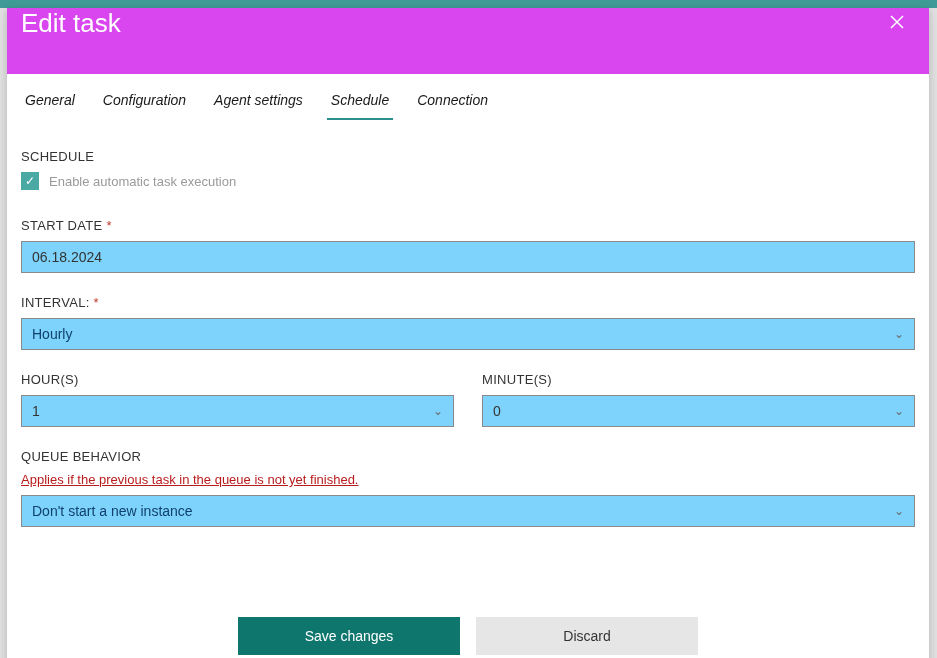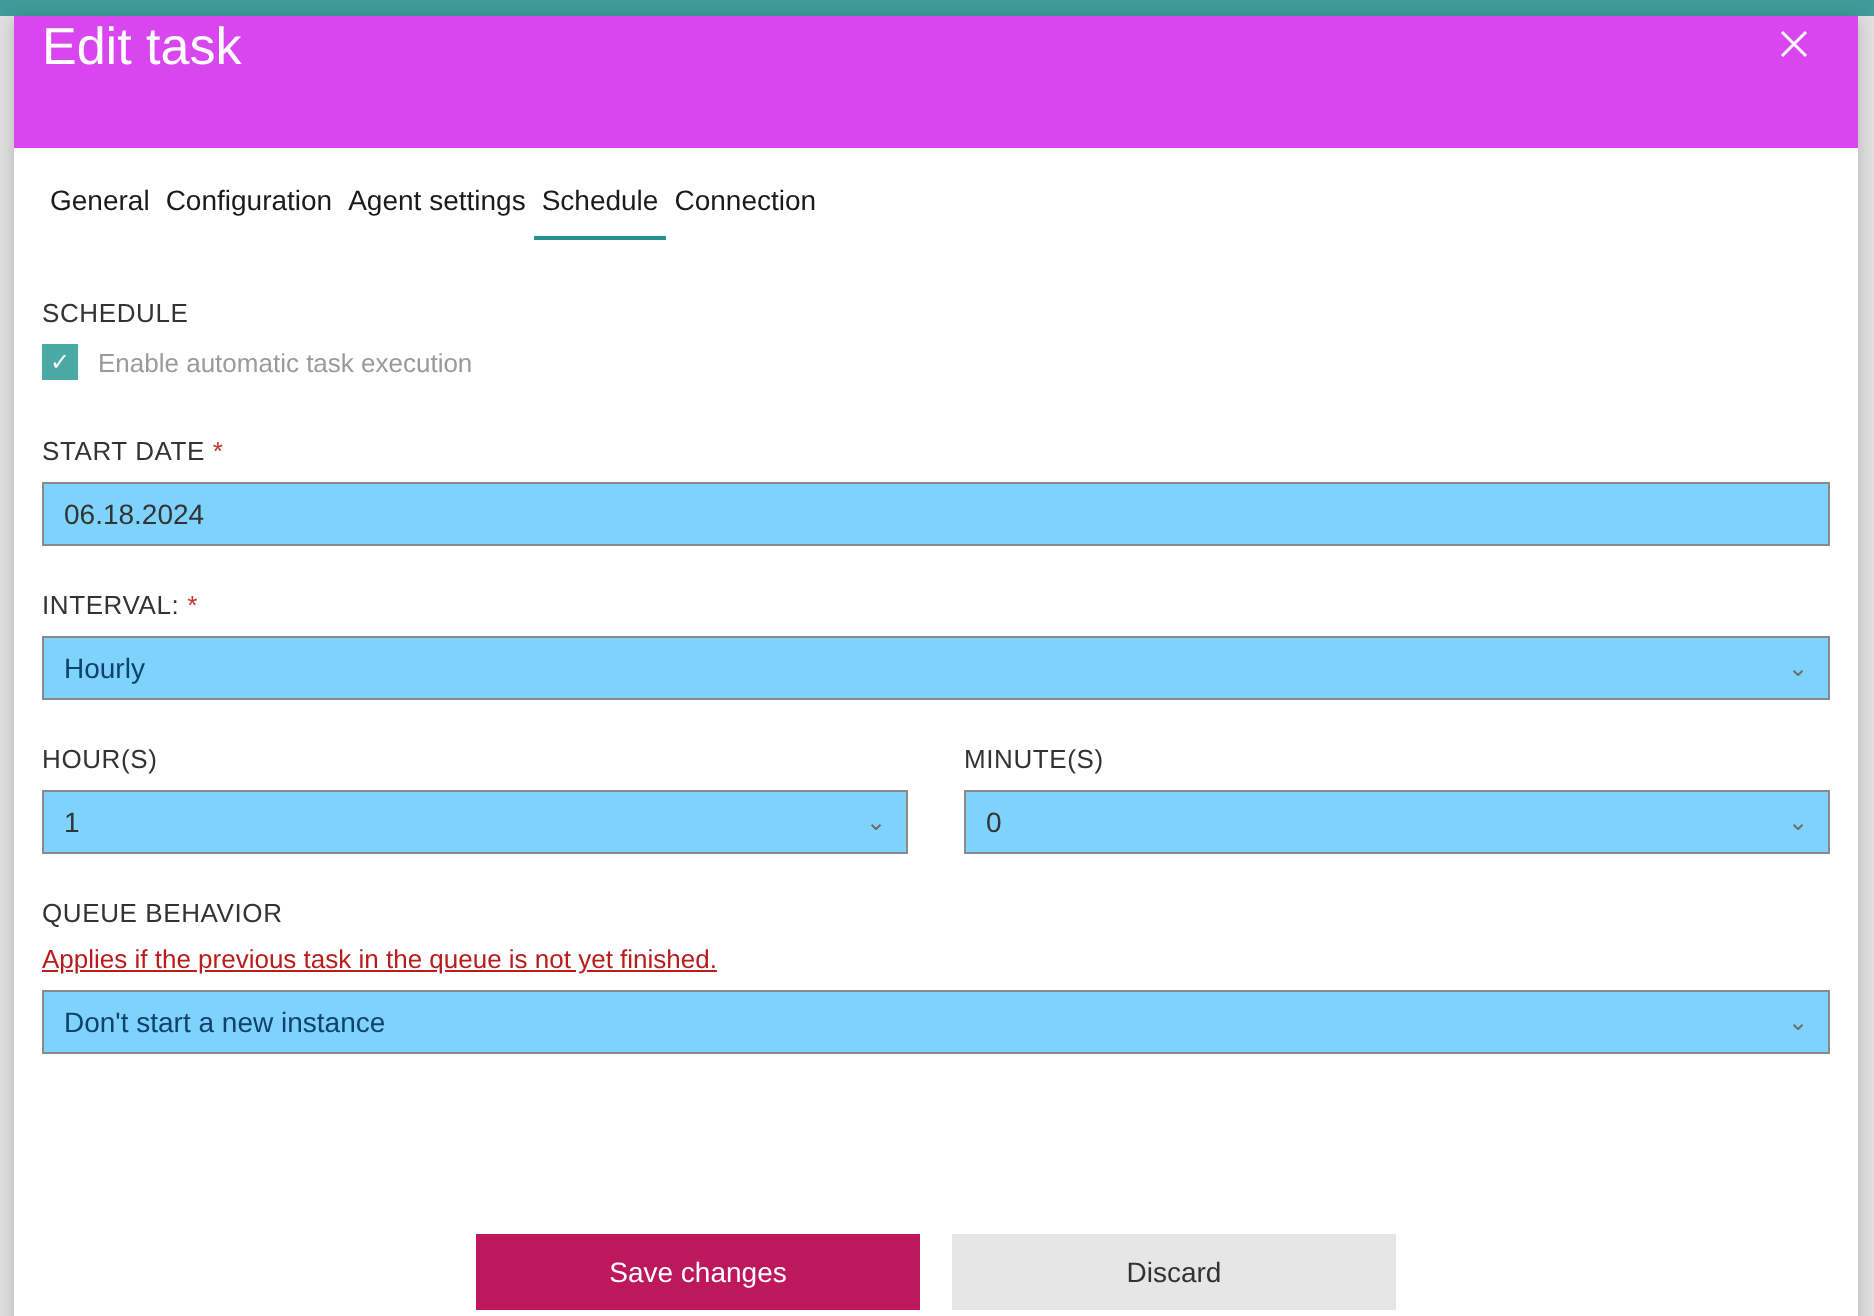--- a/index.html
+++ b/index.html
@@ -38,23 +38,25 @@
       font-size: 18px;
       cursor: pointer;
       width: 28px;
       height: 28px;
       display: flex;
       align-items: center;
       justify-content: center;
     }
     .tabs {
       display: flex;
+      gap: 20px;
       padding: 0 14px;
       border-bottom: 1px solid transparent;
       margin-top: 6px;
+      font-style: italic;
     }
     .tab {
       padding: 12px 4px 10px 4px;
       font-size: 14px;
       color: #1a1a1a;
       cursor: pointer;
       border-bottom: 2px solid transparent;
     }
     .tab.active {
       border-bottom: 2px solid #2a908b;
@@ -135,21 +137,21 @@
       padding: 48px 0 18px 0;
     }
     .btn {
       width: 222px;
       height: 38px;
       border: none;
       font-size: 14px;
       cursor: pointer;
       font-family: inherit;
     }
-    .btn-primary { background: #be185d; color: #fff; }
+    .btn-primary { background: #0f766e; color: #fff; }
     .btn-secondary { background: #e6e6e6; color: #333; }
   </style>
 </head>
 <body>
 
 <div class="teal-strip"></div>
 
 <div class="modal">
 
   <div class="modal-header">

